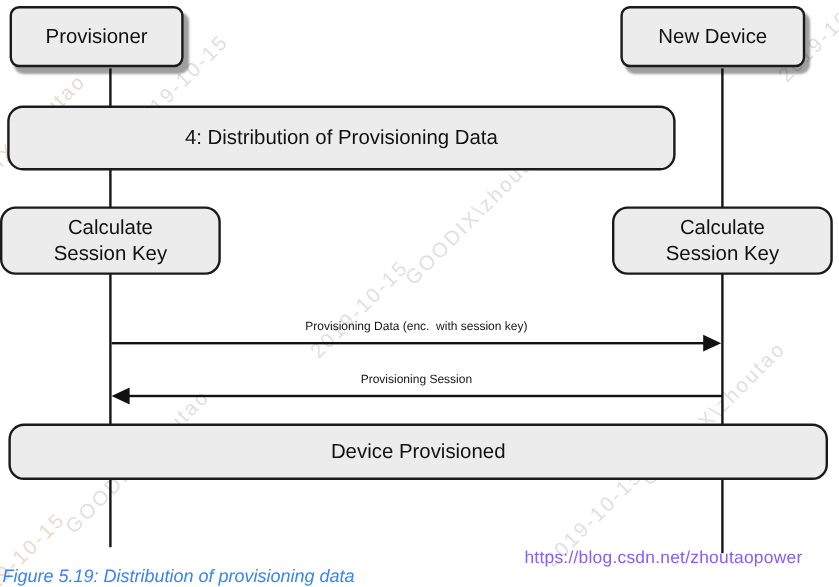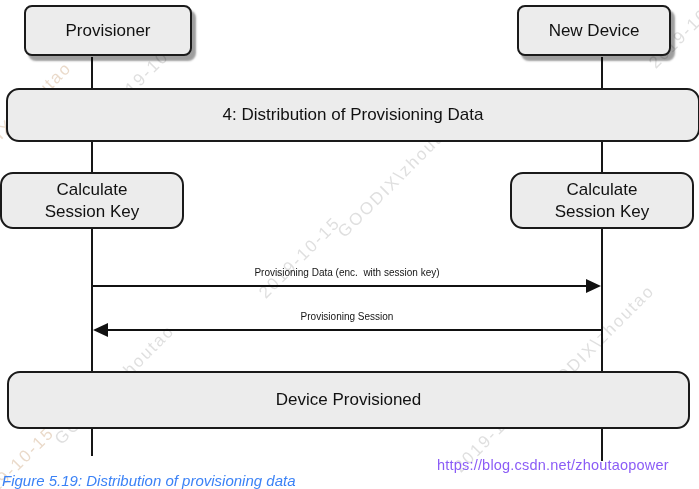--- a/index.html
+++ b/index.html
@@ -56,47 +56,47 @@
   <span class="wm wm-gray" style="left:300px;top:258px">2019-10-15</span>
   <span class="wm wm-gray" style="left:115px;top:385px">GOODIX\zhoutao</span>
   <span class="wm wm-gray" style="left:595px;top:345px">GOODIX\zhoutao</span>
   <span class="wm wm-gray" style="left:495px;top:432px">2019-10-15</span>
   <span class="wm wm-tan" style="left:14px;top:468px">2019-10-15</span>
   <span class="wm wm-url">https://blog.csdn.net/zhoutaopower</span>
 
   <div class="lifeline" style="left:91px;top:57px;height:399px"></div>
   <div class="lifeline" style="left:601px;top:57px;height:404px"></div>
 
-  <div class="node actor" style="left:24px;top:5px;width:168px;height:51px">
+  <div class="node actor" style="left:8px;top:5px;width:145px;height:51px">
     <span>Provisioner</span>
   </div>
   <div class="node actor" style="left:517px;top:5px;width:154px;height:51px">
     <span>New Device</span>
   </div>
 
-  <div class="node rounded" style="left:6px;top:88px;width:694px;height:54px">
+  <div class="node rounded" style="left:6px;top:88px;width:557px;height:54px">
     <span>4: Distribution of Provisioning Data</span>
   </div>
 
   <div class="node rounded two-line" style="left:0px;top:172px;width:184px;height:57px">
     <span class="two-line">Calculate
 Session Key</span>
   </div>
   <div class="node rounded two-line" style="left:510px;top:172px;width:184px;height:57px">
     <span class="two-line">Calculate
 Session Key</span>
   </div>
 
   <div class="msg-label" style="top:267px">Provisioning Data (enc.  with session key)</div>
   <div class="msg-line" style="left:93px;top:285px;width:495px"></div>
   <div class="arrowhead right" style="left:586px;top:279px"></div>
 
   <div class="msg-label" style="top:311px">Provisioning Session</div>
   <div class="msg-line" style="left:107px;top:329px;width:495px"></div>
   <div class="arrowhead left" style="left:93px;top:323px"></div>
 
-  <div class="node rounded" style="left:7px;top:371px;width:683px;height:58px">
+  <div class="node rounded" style="left:7px;top:353px;width:683px;height:47px">
     <span>Device Provisioned</span>
   </div>
 
   <div class="caption">Figure 5.19: Distribution of provisioning data</div>
 
 </div>
 
 </body></html>

